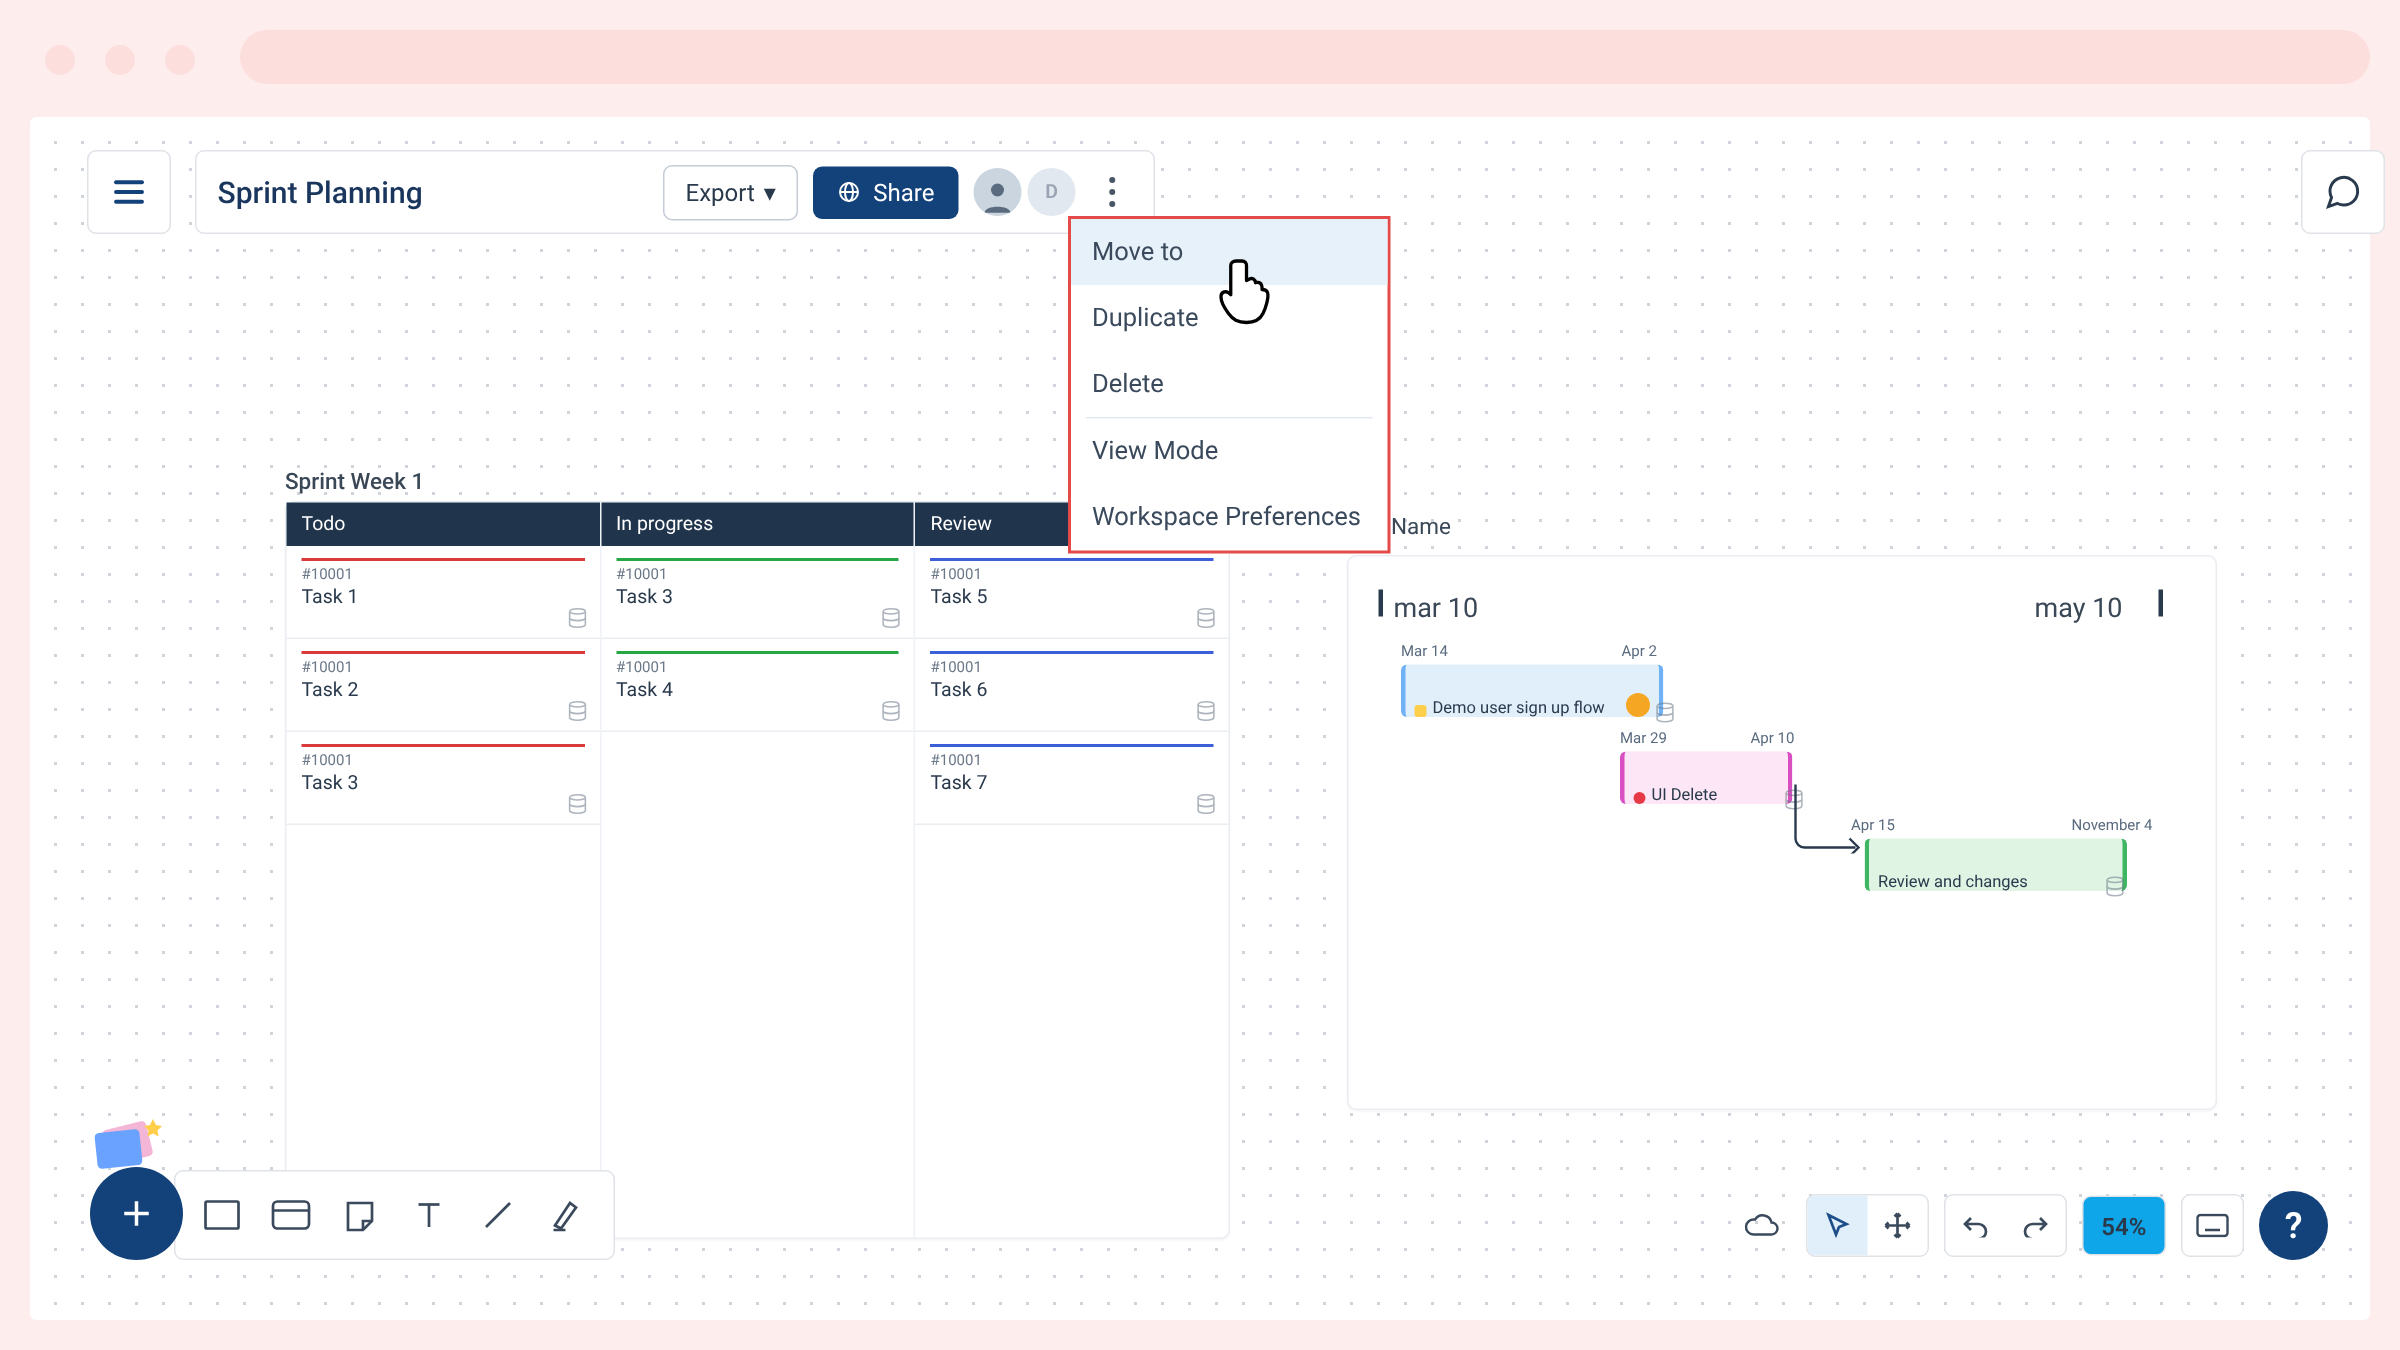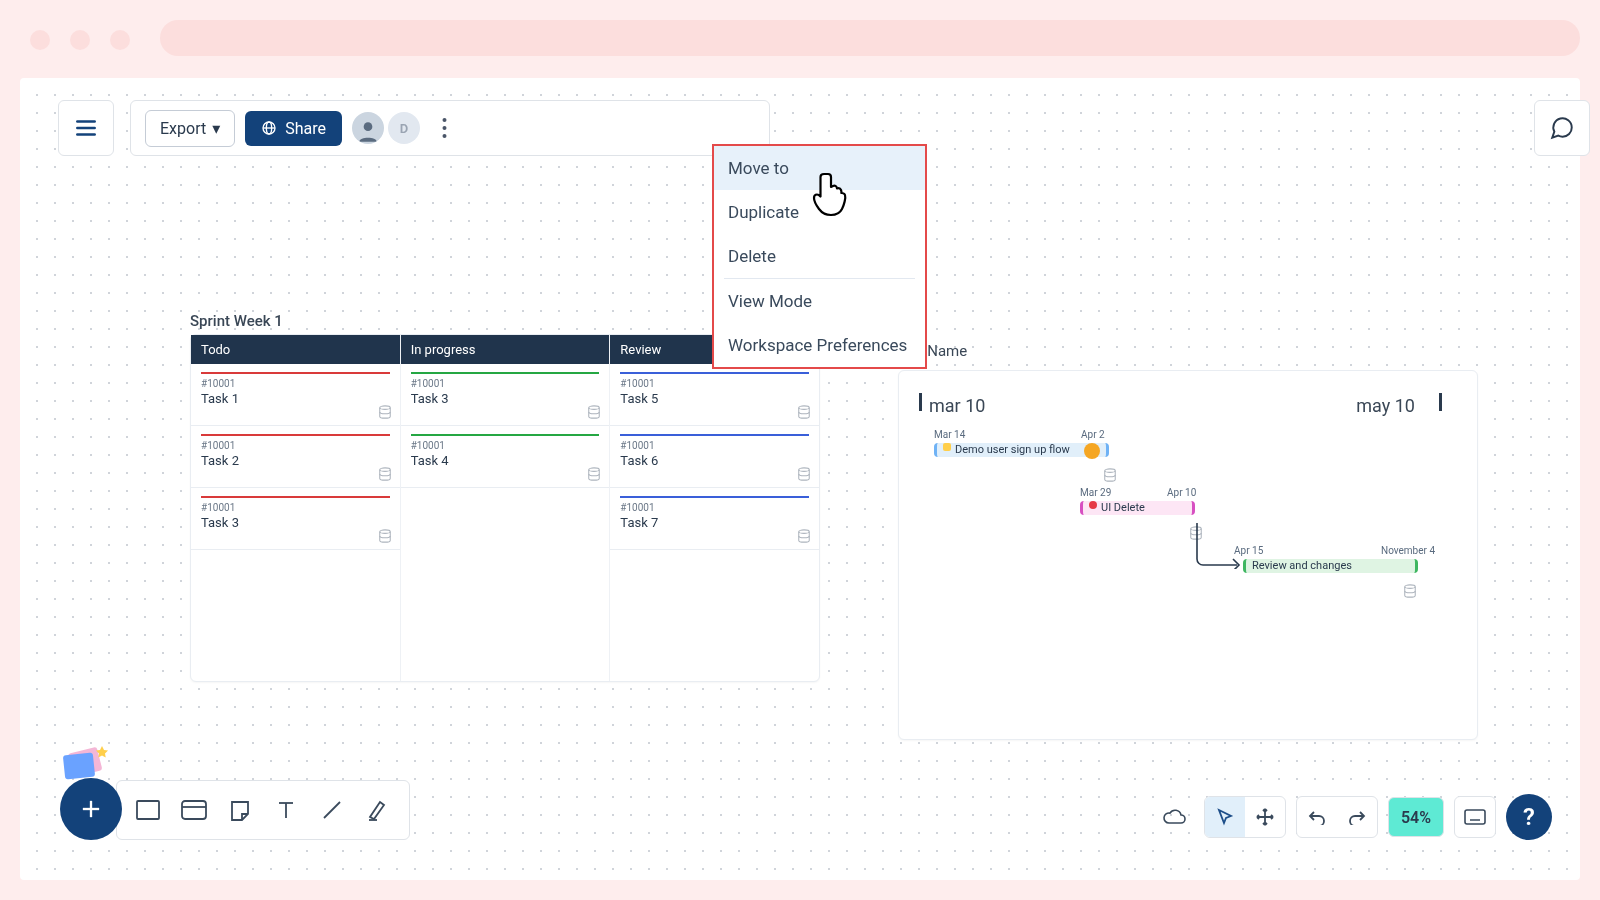--- a/index.html
+++ b/index.html
@@ -32,54 +32,54 @@
 .dropdown { position:absolute; top:66px; left:692px; width:215px; background:#fff; border:2px solid #e44a4a; z-index:50;}
 .dd-item{padding:12px 14px;color:#3a4a5c;font-size:17px;cursor:pointer}
 .dd-item.active{background:#e7f1fa}
 .dd-sep{border-top:1px solid #e2e8f0;margin:0 10px}
 
 
 .hand-cursor{position:absolute;top:90px;left:790px;z-index:60}
 
 
 .board-label{position:absolute;top:234px;left:170px;color:#3a4756;font-size:15px;font-weight:500}
-.board{position:absolute;top:256px;left:170px;width:630px;height:348px;background:#fff;border:1px solid #e9edf2;border-radius:6px;display:flex;padding:0;box-shadow:0 1px 2px rgba(0,0,0,.04)}
+.board{position:absolute;top:256px;left:170px;width:630px;height:492px;background:#fff;border:1px solid #e9edf2;border-radius:6px;display:flex;padding:0;box-shadow:0 1px 2px rgba(0,0,0,.04)}
 .col{flex:1;border-right:1px solid #eef1f5;display:flex;flex-direction:column}
 .col:last-child{border-right:none}
 .col-head{background:#20344c;color:#fff;padding:7px 10px;font-size:13px}
 .card{border-bottom:1px solid #e9edf2;padding:6px 10px 19px;position:relative}
 .card-line{height:2px;margin:2px 0 4px}
 .card-id{font-size:10px;color:#6b7888}
 .card-title{font-size:13px;color:#2a3a4d;margin-top:2px}
 .card-db{position:absolute;right:8px;bottom:6px;width:14px;height:14px;opacity:.55}
 
 .red{background:#d93a3a}.green{background:#25a743}.blue{background:#3a5fd9}
 
 
 .tl-label{position:absolute;top:264px;left:880px;font-size:15px;color:#3a4756}
 .timeline{position:absolute;top:292px;left:878px;width:580px;height:370px;background:#fff;border:1px solid #e9edf2;border-radius:6px;box-shadow:0 1px 2px rgba(0,0,0,.04)}
 .tick{position:absolute;top:22px;width:3px;height:18px;background:#2a3a4d}
 .tick-label{position:absolute;top:24px;font-size:18px;color:#3a4756}
-.bar{position:absolute;height:14px;border-radius:4px;font-size:11px;display:flex;align-items:flex-start;padding:0 6px;color:#2a3a4d}
+.bar{position:absolute;height:35px;border-radius:4px;font-size:11px;display:flex;align-items:flex-end;padding:0 6px;color:#2a3a4d}
 .bar-date{position:absolute;font-size:10px;color:#5a6b7f}
 .db-icon{width:14px;height:14px;opacity:.55}
 
 
 .add-fab{position:absolute;bottom:40px;left:40px;width:62px;height:62px;border-radius:50%;background:#13427a;display:flex;align-items:center;justify-content:center;z-index:5}
 .add-fab svg{width:28px;height:28px;fill:#fff}
 .palette-deco{position:absolute;bottom:92px;left:36px;z-index:4}
 .shape-bar{position:absolute;bottom:40px;left:96px;height:60px;background:#fff;border:1px solid #dfe3e8;border-radius:6px;display:flex;align-items:center;padding:0 8px}
 .shape-bar .tool{width:46px;height:46px;display:flex;align-items:center;justify-content:center;color:#3a4a5c}
 
 .right-bar{position:absolute;bottom:40px;right:28px;display:flex;align-items:center;gap:10px}
 .rb-group{display:flex;border:1px solid #dfe3e8;border-radius:6px;background:#fff;overflow:hidden}
 .rb-btn{width:40px;height:40px;display:flex;align-items:center;justify-content:center;color:#3a4a5c}
 .rb-btn.active{background:#e1effa}
 .cloud-btn{width:40px;height:40px;display:flex;align-items:center;justify-content:center;color:#3a4a5c}
-.zoom-box{border:1px solid #dfe3e8;border-radius:6px;background:#5eead4;height:40px;padding:16px 12px;display:flex;align-items:center;font-size:16px;font-weight:600;color:#2a3a4d}
+.zoom-box{border:1px solid #dfe3e8;border-radius:6px;background:#0ea5e9;height:40px;padding:16px 12px;display:flex;align-items:center;font-size:16px;font-weight:600;color:#2a3a4d}
 .help-fab{width:46px;height:46px;border-radius:50%;background:#13427a;color:#fff;display:flex;align-items:center;justify-content:center;font-size:24px;font-weight:600}
 
 .comments-btn{position:absolute;top:22px;right:-10px;width:56px;height:56px;background:#fff;border:1px solid #dfe3e8;border-radius:6px;display:flex;align-items:center;justify-content:center;color:#2a3a4d}
 
 </style>
 </head>
 <body>
 
 <div class="mac-dots">
   <div class="mac-dot"></div>
@@ -93,20 +93,21 @@
 
   <div class="menu-btn">
     <svg viewBox="0 0 24 24" width="26" height="26" fill="none" stroke="#13427a" stroke-width="2.4" stroke-linecap="round">
         <line x1="4" y1="6" x2="20" y2="6"></line>
         <line x1="4" y1="12" x2="20" y2="12"></line>
         <line x1="4" y1="18" x2="20" y2="18"></line>
       </svg>
   </div>
 
   <div class="topbar">
+    <div class="title">Sprint Planning</div>
     <div class="export-btn">
       <span>Export</span>
       <span>▾</span>
     </div>
     <div class="share-btn">
       <svg viewBox="0 0 24 24">
           <circle cx="12" cy="12" r="9" fill="none" stroke="#fff" stroke-width="2"></circle>
           <ellipse cx="12" cy="12" rx="4" ry="9" fill="none" stroke="#fff" stroke-width="2"></ellipse>
           <line x1="3" y1="12" x2="21" y2="12" stroke="#fff" stroke-width="2"></line>
         </svg>

